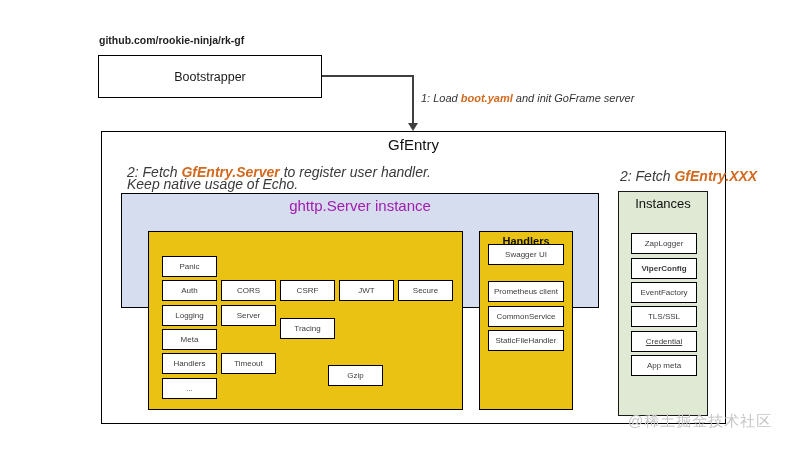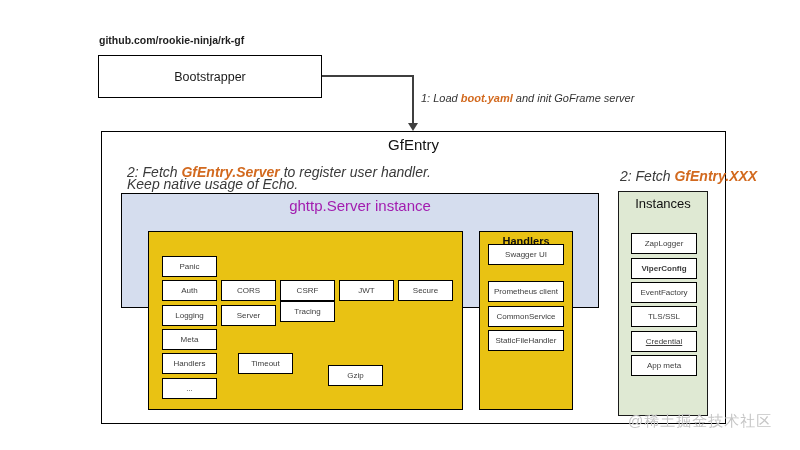--- a/index.html
+++ b/index.html
@@ -90,24 +90,24 @@
 
     <div class="abs yellow-panel middlewares-panel">
       <div class="chip" style="left:13px;top:24px;">Panic</div>
       <div class="chip" style="left:13px;top:48px;">Auth</div>
       <div class="chip" style="left:72px;top:48px;">CORS</div>
       <div class="chip" style="left:131px;top:48px;">CSRF</div>
       <div class="chip" style="left:190px;top:48px;">JWT</div>
       <div class="chip" style="left:249px;top:48px;">Secure</div>
       <div class="chip" style="left:13px;top:73px;">Logging</div>
       <div class="chip" style="left:72px;top:73px;">Server</div>
-      <div class="chip" style="left:131px;top:69px;">Tracing</div>
+      <div class="chip" style="left:131px;top:86px;">Tracing</div>
       <div class="chip" style="left:13px;top:97px;">Meta</div>
       <div class="chip" style="left:13px;top:121px;">Handlers</div>
-      <div class="chip" style="left:72px;top:121px;margin-left:17px;">Timeout</div>
+      <div class="chip" style="left:72px;top:121px;">Timeout</div>
       <div class="chip" style="left:131px;top:133px;margin-left:48px;">Gzip</div>
       <div class="chip" style="left:13px;top:146px;">...</div>
     </div>
 
     <div class="abs yellow-panel handlers-panel">
       <div class="abs panel-title">Handlers</div>
       <div class="chip h-item" style="top:12px;">Swagger UI</div>
       <div class="chip h-item" style="top:49px;">Prometheus client</div>
       <div class="chip h-item" style="top:74px;">CommonService</div>
       <div class="chip h-item" style="top:98px;">StaticFileHandler</div>

